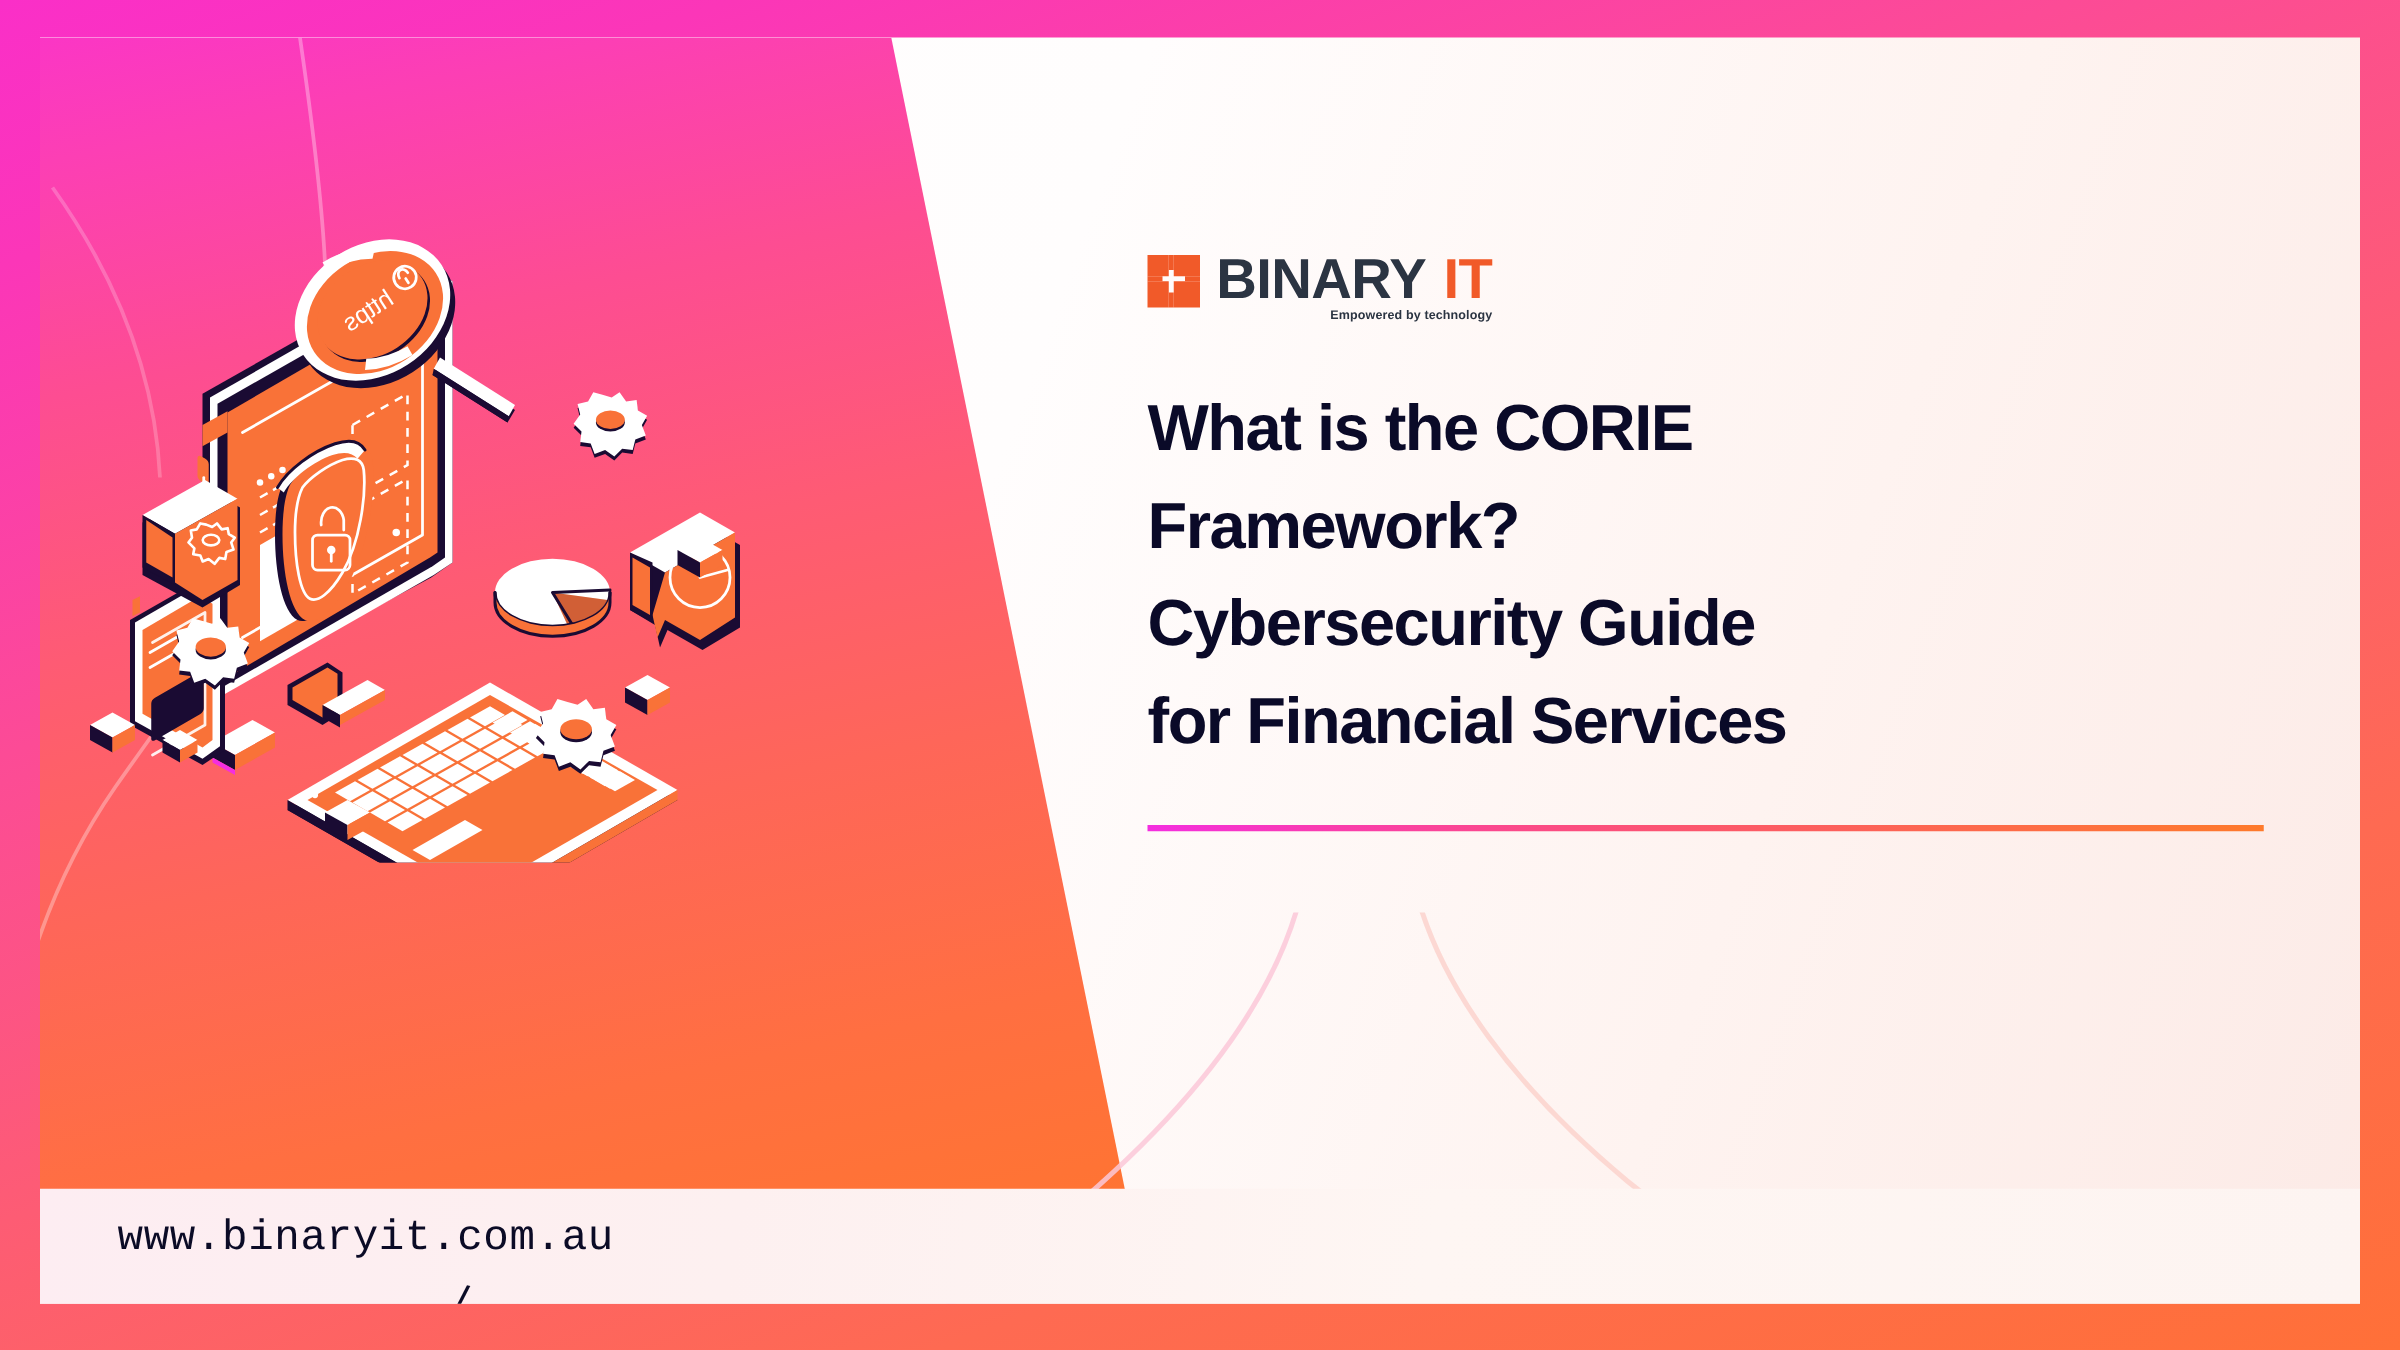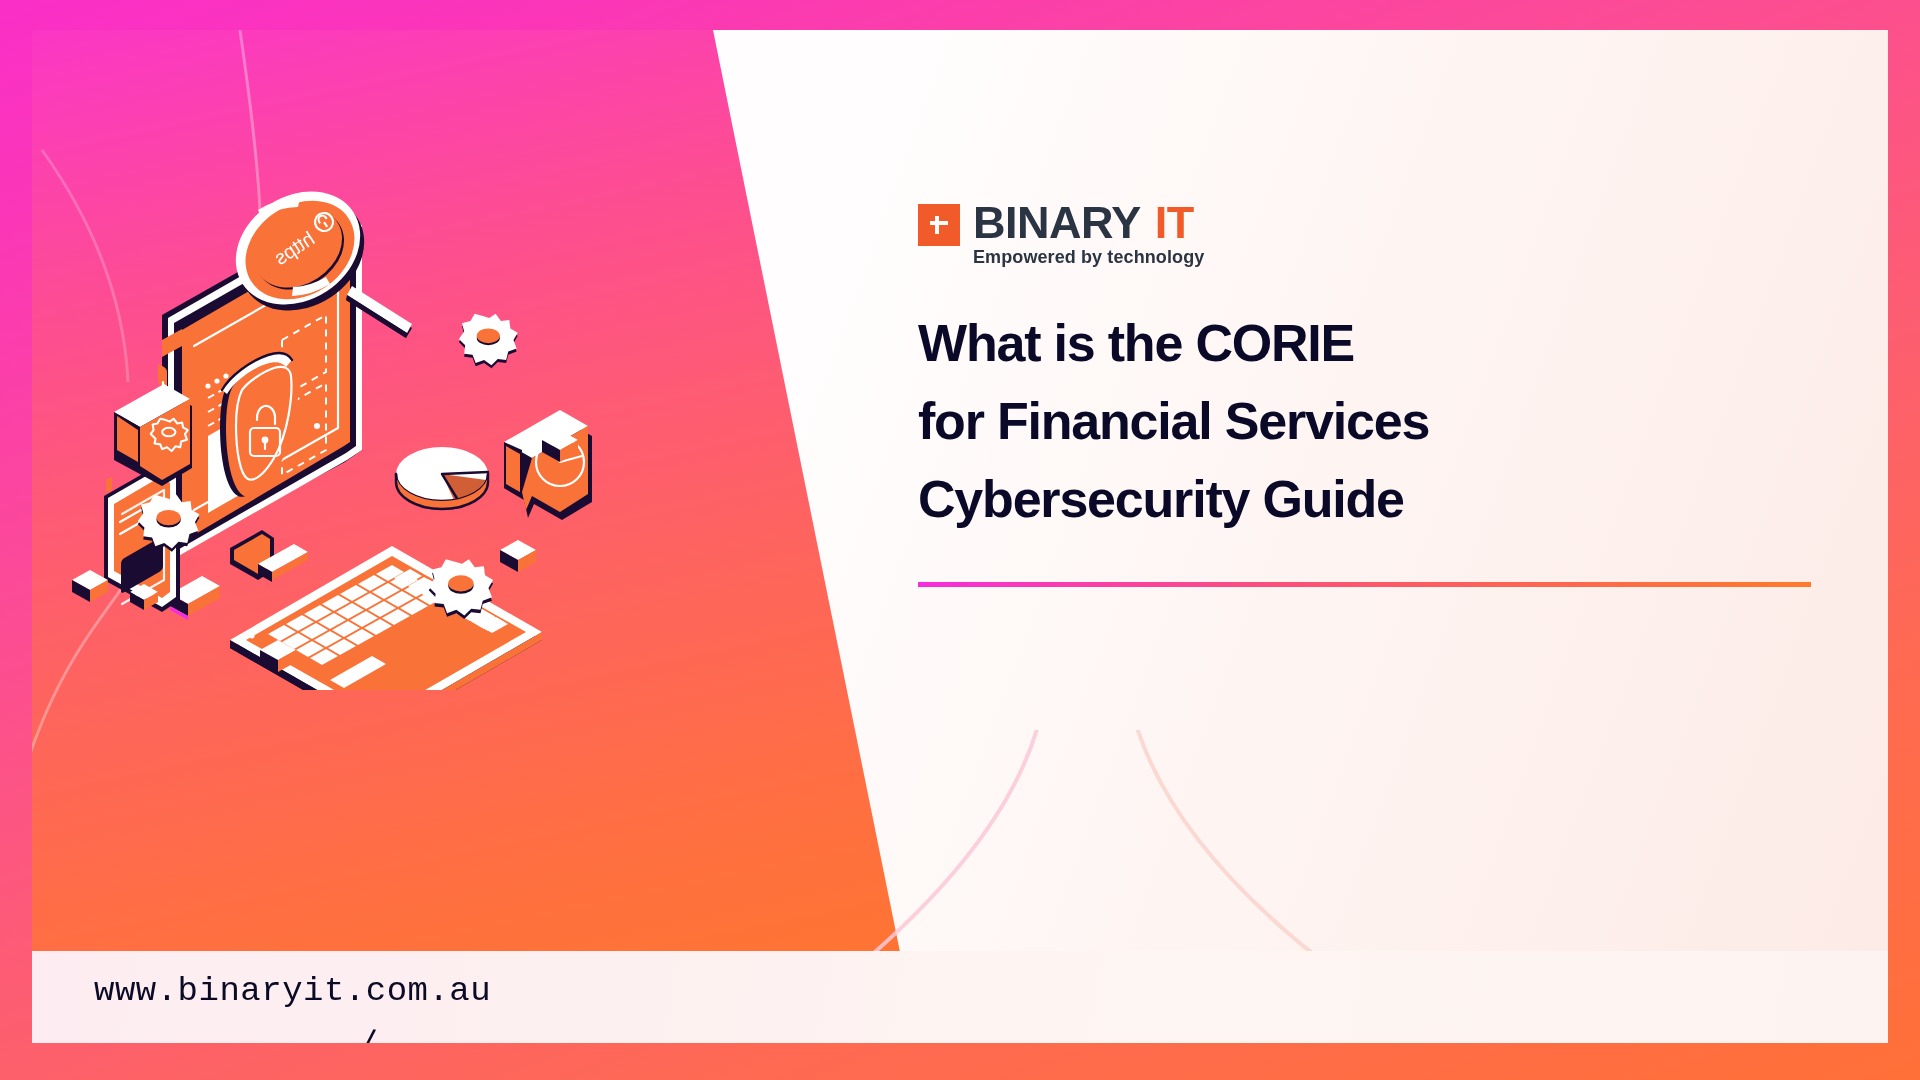--- a/index.html
+++ b/index.html
@@ -95,21 +95,21 @@
   #logo-words { margin-left:13px; position:relative; }
   #logo-title {
     font-size:45px; font-weight:700;
     letter-spacing:-0.5px;
     line-height:46px;
     white-space:nowrap;
   }
   #logo-title .bi-dark { color:#2B3442; }
   #logo-title .bi-orange { color:#F15A29; }
   #logo-tagline {
-    font-size:18px; font-weight:700;
+    font-size:10px; font-weight:700;
     color:#2B3442;
     letter-spacing:0.1px;
     text-align:right;
     margin-top:1px;
   }
 
   
   #headline {
     margin-top:42px;
     font-size:52px;
@@ -432,21 +432,22 @@
           <div class="lm-sq" style="left:30px;top:17px;width:12px;height:4px;"></div>
         </div>
         <div id="logo-words">
           <div id="logo-title"><span class="bi-dark">BINARY</span><span style="display:inline-block;width:14px;"></span><span class="bi-orange">IT</span></div>
           <div id="logo-tagline">Empowered by technology</div>
         </div>
       </div>
 
       <div id="headline">
         <div>What is the CORIE</div>
+        <div>Framework?</div>
+        <div>Cybersecurity Guide</div>
         <div>for Financial Services</div>
-        <div>Cybersecurity Guide</div>
       </div>
 
       <div id="rule"></div>
     </div>
 
   </div>
 </div>
 
 </body></html>

